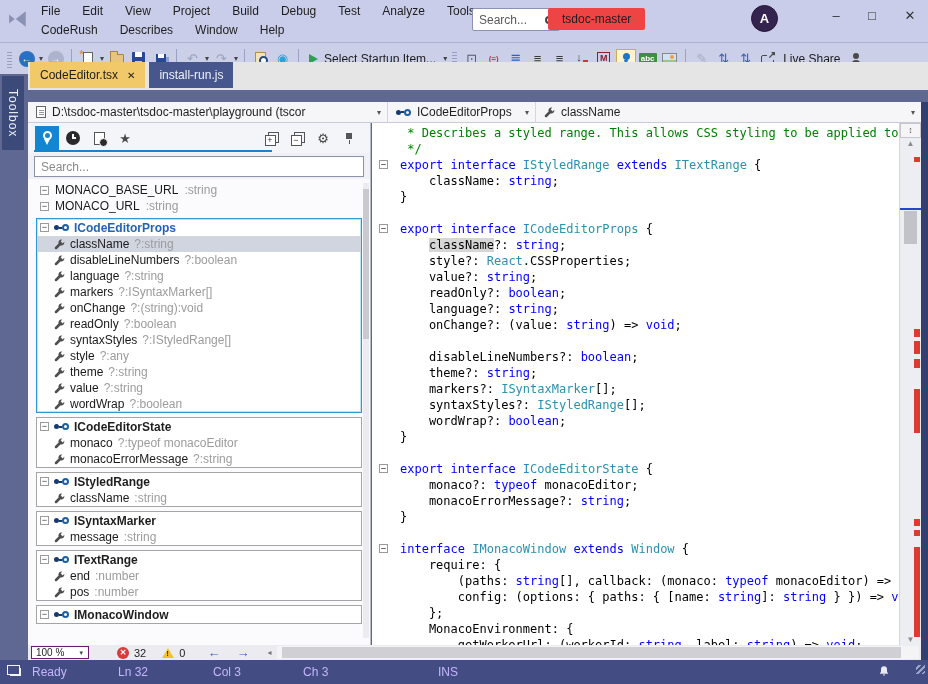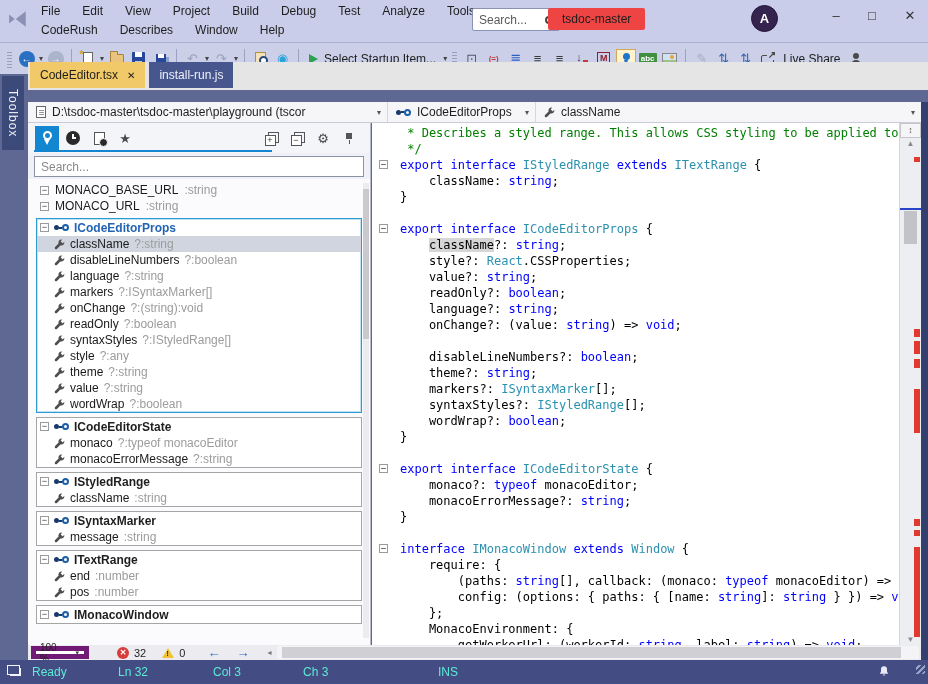--- a/index.html
+++ b/index.html
@@ -136,35 +136,35 @@
 #vs-split{height:15px;background:#f5f5f7;border:1px solid #c6c6cc;text-align:center;font-size:9px;color:#555;line-height:13px}
 #vs-up{text-align:center;font-size:8px;color:#8a8a8a;height:12px;line-height:12px}
 #vs-down{position:absolute;bottom:2px;left:0;width:100%;text-align:center;font-size:8px;color:#8a8a8a}
 #vcaret{position:absolute;left:0;width:22px;height:2px;background:#2743c8}
 #vthumb{position:absolute;left:4px;width:13px;background:#c2c3c9}
 .vmark{position:absolute;right:1px;width:6px;background:#e0392f}
 #rightedge{position:absolute;left:921px;top:102px;width:7px;height:558px;background:#333f6e}
 
 
 #bottomstrip{position:absolute;left:28px;top:645px;width:893px;height:15px;background:#ececf0;display:flex;align-items:center;font-size:10px}
-#zoom-combo{margin-left:3px;width:58px;height:13px;background:#fff;border:5px solid #701a75;display:flex;align-items:center;padding:0 4px;gap:8px}
+#zoom-combo{margin-left:3px;width:58px;height:13px;background:#fff;border:1px solid #701a75;display:flex;align-items:center;padding:0 4px;gap:8px}
 #zoom-combo .caret{margin-left:auto;font-size:7px}
 .bs-gap{width:28px}
 .i-err{width:12px;height:12px;border-radius:50%;background:#d83b3b;color:#fff;font-size:8px;font-weight:bold;display:flex;align-items:center;justify-content:center;flex:none}
 .i-warn{width:0;height:0;border-left:6px solid transparent;border-right:6px solid transparent;border-bottom:10px solid #f2c230;position:relative;flex:none}
 .i-warn::after{content:"!";position:absolute;left:-2px;top:1px;font-size:8px;font-weight:bold;color:#333}
 .bs-count{margin:0 0 0 5px;font-size:11px}
 .bs-arrow{color:#2f62c2;font-size:13px;margin:0 8px;font-weight:bold}
 #hscroll{flex:1;height:13px;position:relative;margin:0 2px 0 10px}
 #hleft{position:absolute;left:0;top:2px;font-size:8px;color:#777}
 #htrack{position:absolute;left:10px;right:0;top:0;height:13px;background:#f4f4f6}
 #hthumb{position:absolute;left:5px;right:18px;top:1px;height:11px;background:#cfcfd4}
 
 
-#statusbar{position:absolute;left:0;top:660px;width:928px;height:24px;background:#434d83;color:#5eead4}
+#statusbar{position:absolute;left:0;top:660px;width:928px;height:24px;background:#434d83;color:#c4b5fd}
 #statusbar span{position:absolute;top:5px}
 .i-ready{position:absolute;left:10px;top:8px;width:11px;height:8px;border:1px solid #f2f4fc}
 .i-ready::after{content:"";position:absolute;left:-4px;top:-4px;width:11px;height:8px;border:1px solid #f2f4fc;background:#434d83}
 #sb-ready{left:32px}#sb-ln{left:118px}#sb-col{left:213px}#sb-ch{left:303px}#sb-ins{left:438px}
 #sb-bell{position:absolute;right:38px;top:6px}
 #sb-grip{position:absolute;right:3px;bottom:3px;width:9px;height:9px;background:repeating-linear-gradient(135deg,transparent 0 2px,#9aa3c8 2px 4px)}
 </style>
 </head>
 <body>
 

